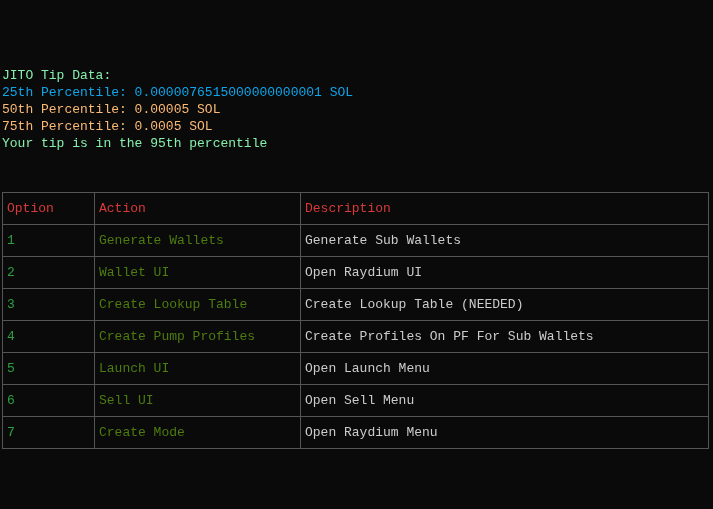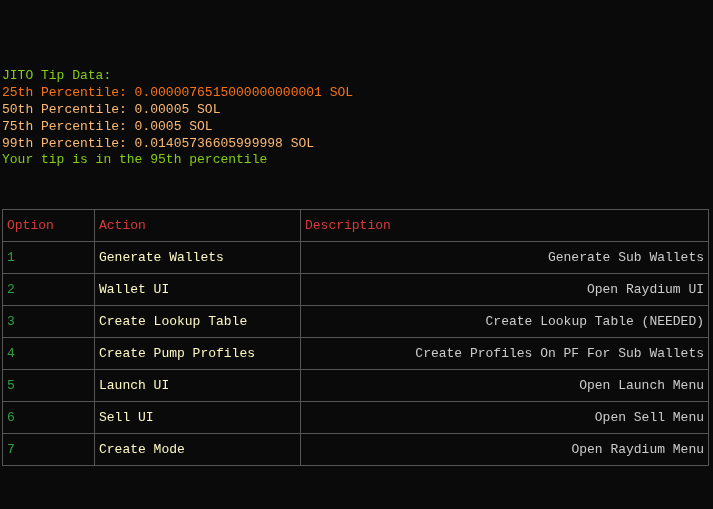--- a/index.html
+++ b/index.html
@@ -11,22 +11,22 @@
       width: 713px;
       height: 509px;
       padding: 8px 4px 0 2px;
       overflow: hidden;
     }
     .tip-data {
       margin-top: 60px;
       margin-bottom: 40px;
       line-height: 1.3;
     }
-    .blue { color: #84cc16; }
-    .red { color: #f97316; }
+    .blue { color: #86efac; }
+    .red { color: #0ea5e9; }
     .green { color: #fdba74; }
     table {
       border-collapse: collapse;
       width: 100%;
       table-layout: fixed;
     }
     th, td {
       border: 1px solid #555555;
       padding: 8px 4px;
       text-align: left;
@@ -35,32 +35,31 @@
       font-weight: normal;
       height: 32px;
       white-space: nowrap;
     }
     th {
       color: #d83a3a;
     }
     .option-col { width: 92px; }
     .action-col { width: 206px; }
     .option-num { color: #2ea043; }
-    .action-val { color: #fef9c3; }
-    .desc-val { color: #cccccc; text-align: right; }
+    .action-val { color: #4d7c0f; }
+    .desc-val { color: #cccccc; }
   </style>
 </head>
 <body>
 
 <div class="tip-data">
   <div class="blue">JITO Tip Data:</div>
   <div class="red">25th Percentile: 0.0000076515000000000001 SOL</div>
   <div class="green">50th Percentile: 0.00005 SOL</div>
   <div class="green">75th Percentile: 0.0005 SOL</div>
-  <div class="green">99th Percentile: 0.01405736605999998 SOL</div>
   <div class="blue">Your tip is in the 95th percentile</div>
 </div>
 
 <table>
   <colgroup>
     <col class="option-col">
     <col class="action-col">
     <col>
   </colgroup>
   <thead>

